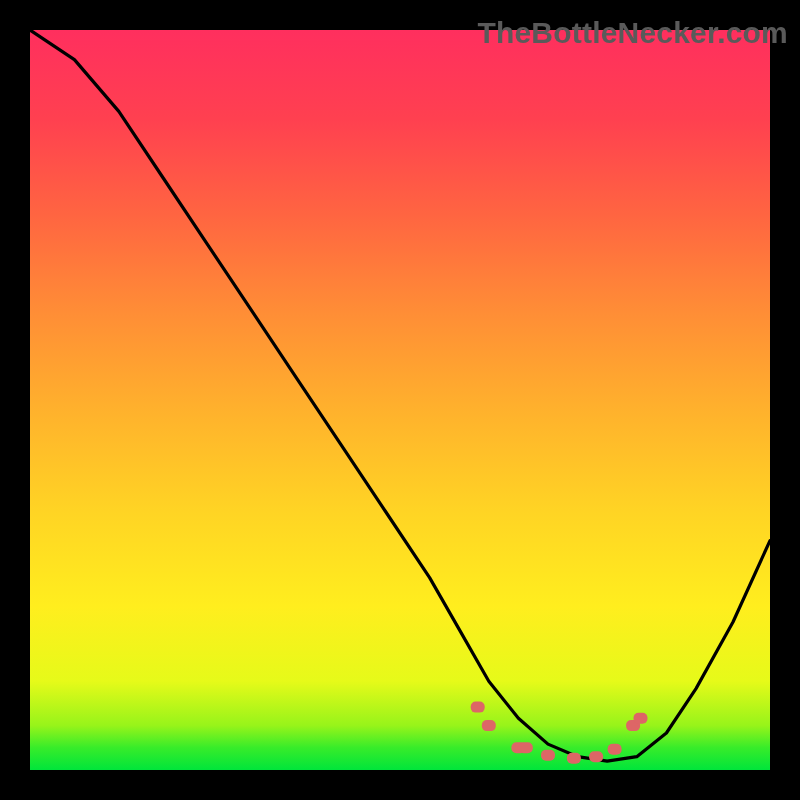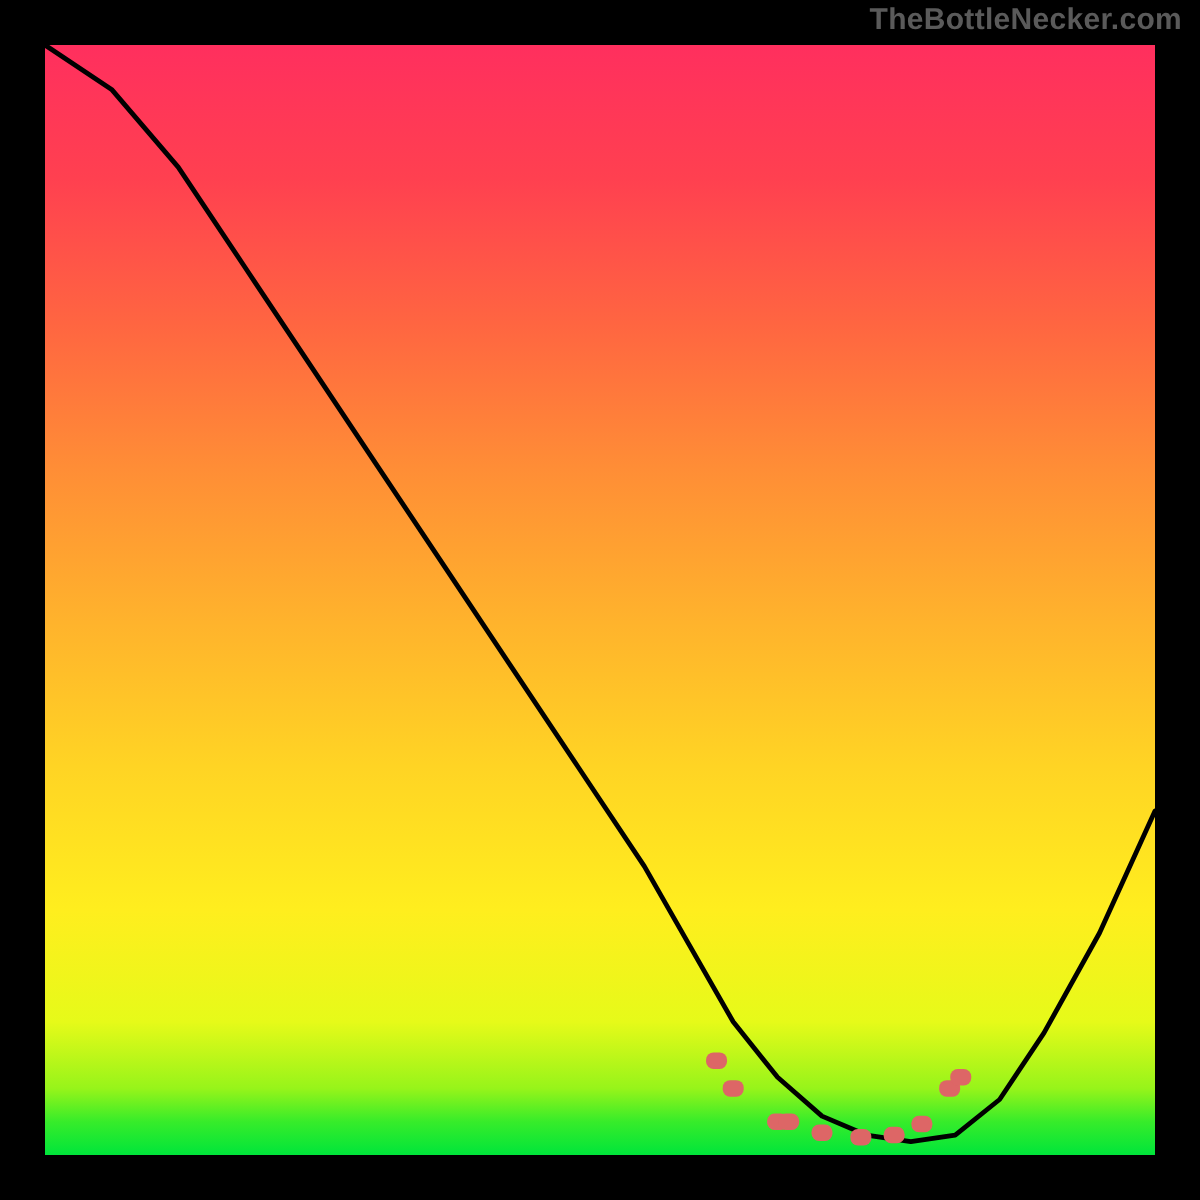--- a/index.html
+++ b/index.html
@@ -5,24 +5,24 @@
   * { margin: 0; padding: 0; box-sizing: border-box; }
   html, body { width: 800px; height: 800px; overflow: hidden; background: #000; }
   .container {
     position: relative;
     width: 800px;
     height: 800px;
     background: #000;
   }
   .watermark {
     position: absolute;
-    top: 2px;
+    top: 16px;
     right: 12px;
     font-family: Arial, Helvetica, sans-serif;
-    font-size: 20px;
+    font-size: 30px;
     font-weight: 600;
     color: #5a5a5a;
     z-index: 10;
     letter-spacing: 0.2px;
   }
   .plot-frame {
     position: absolute;
     left: 30px;
     top: 30px;
     width: 740px;

